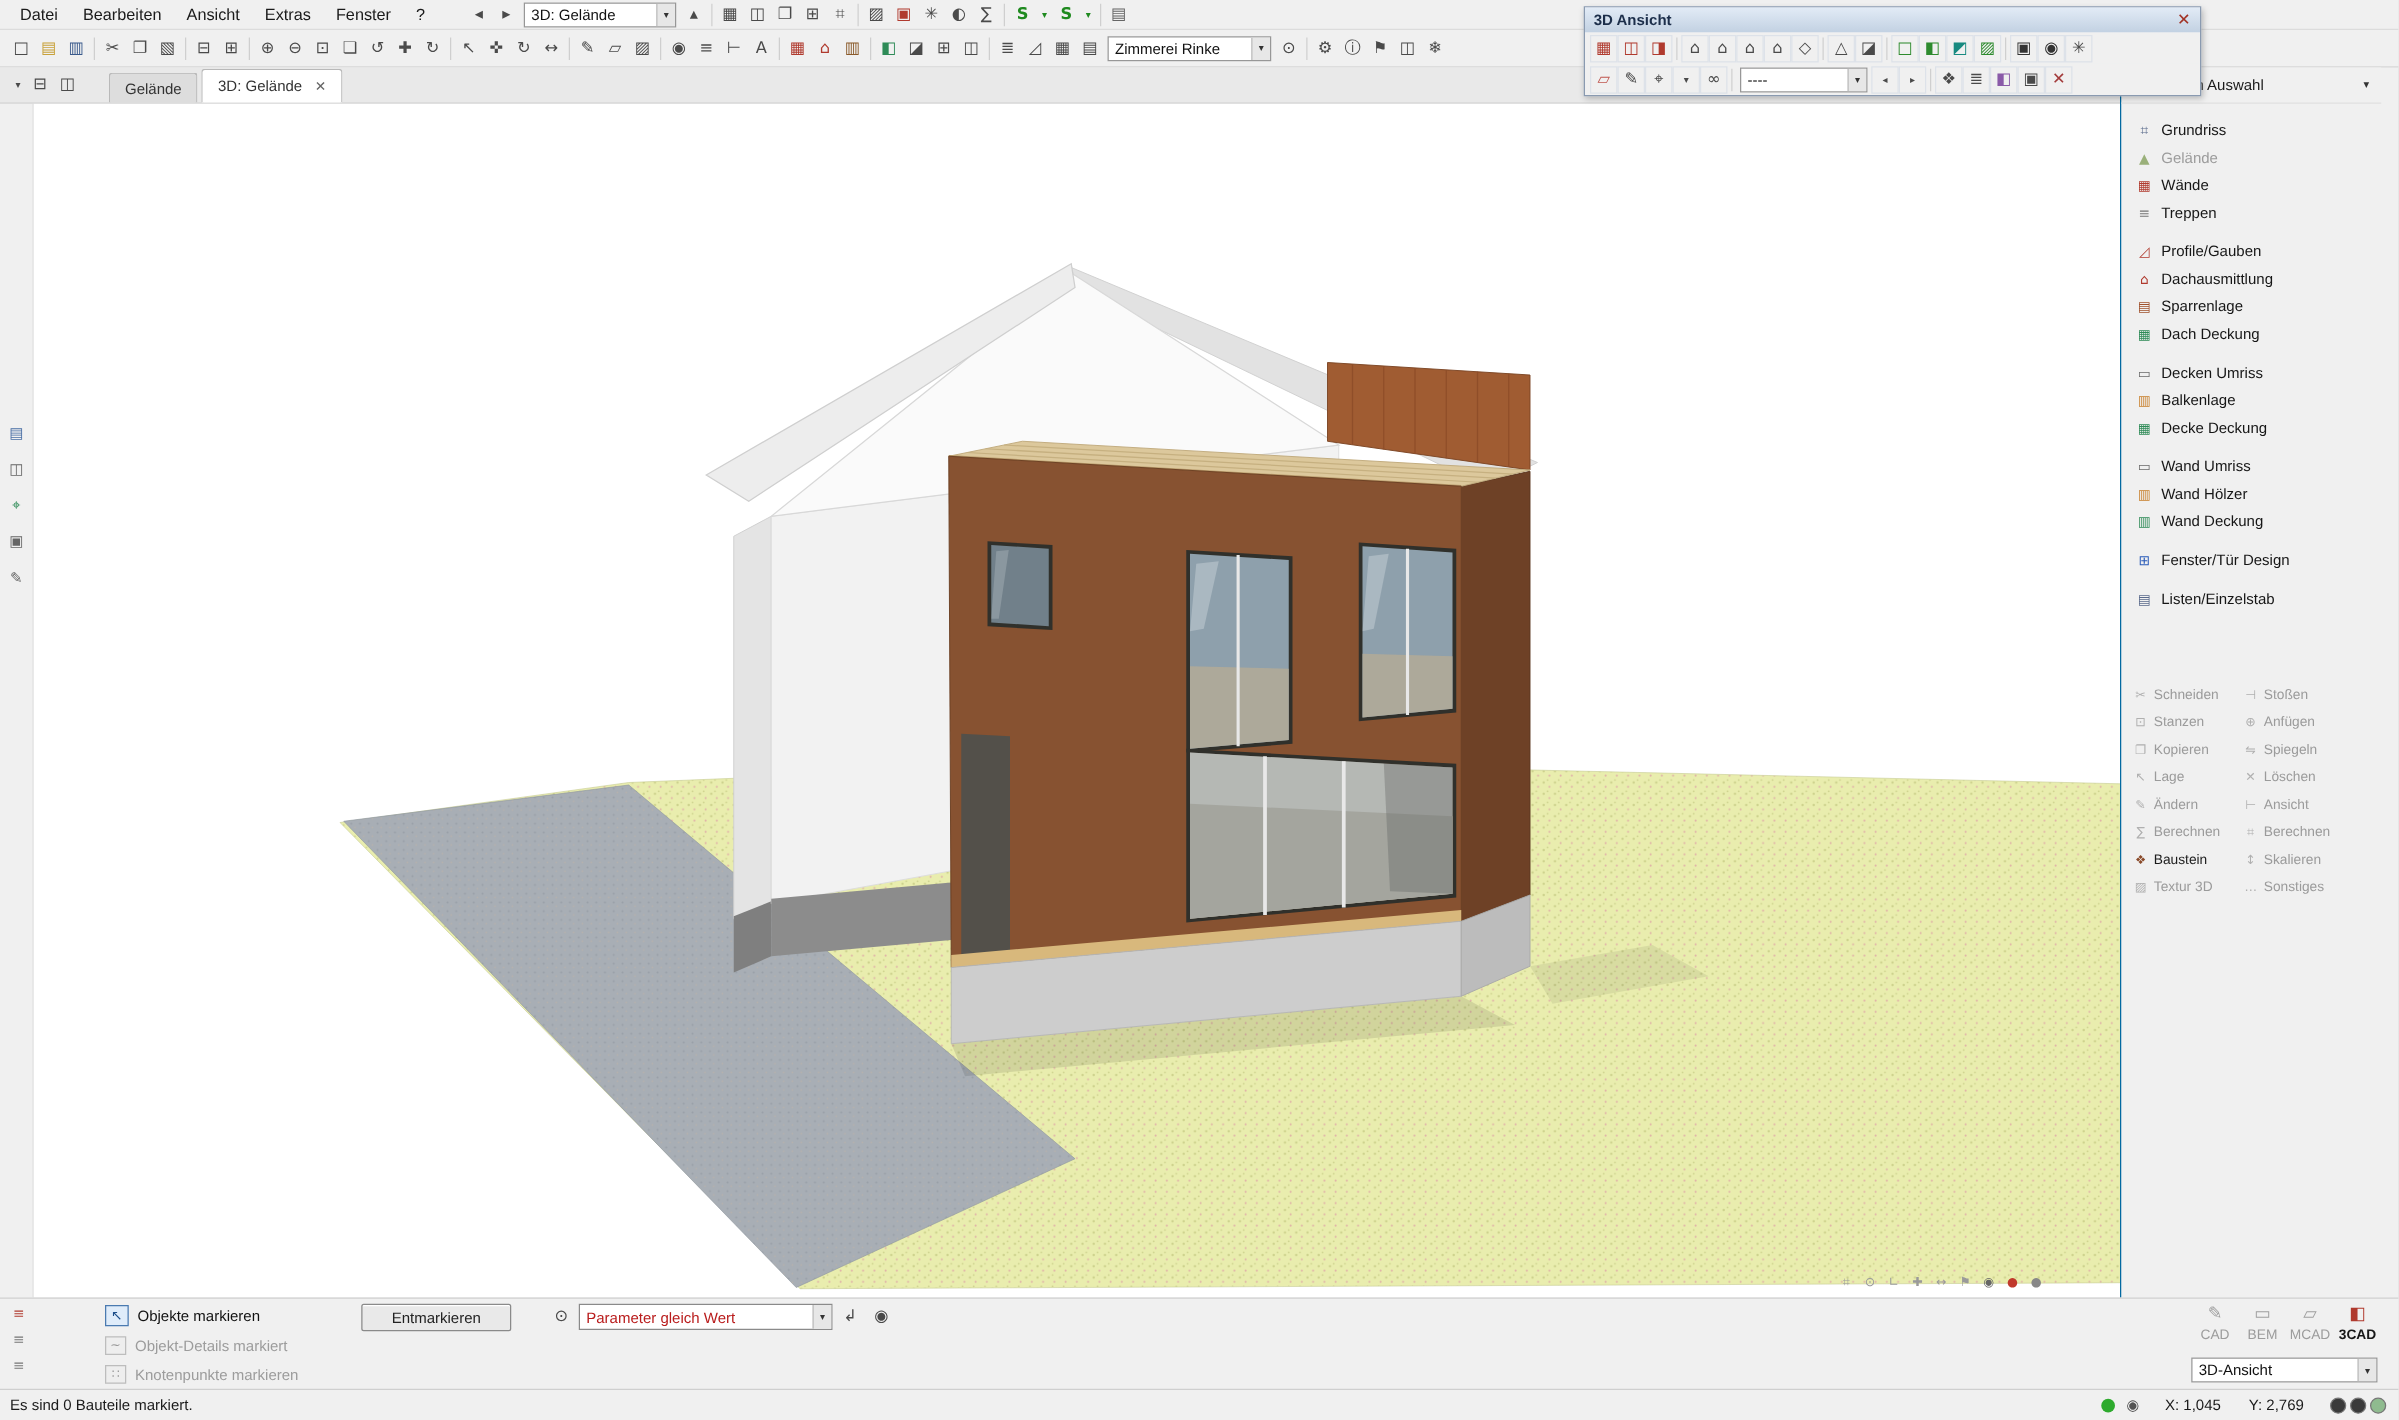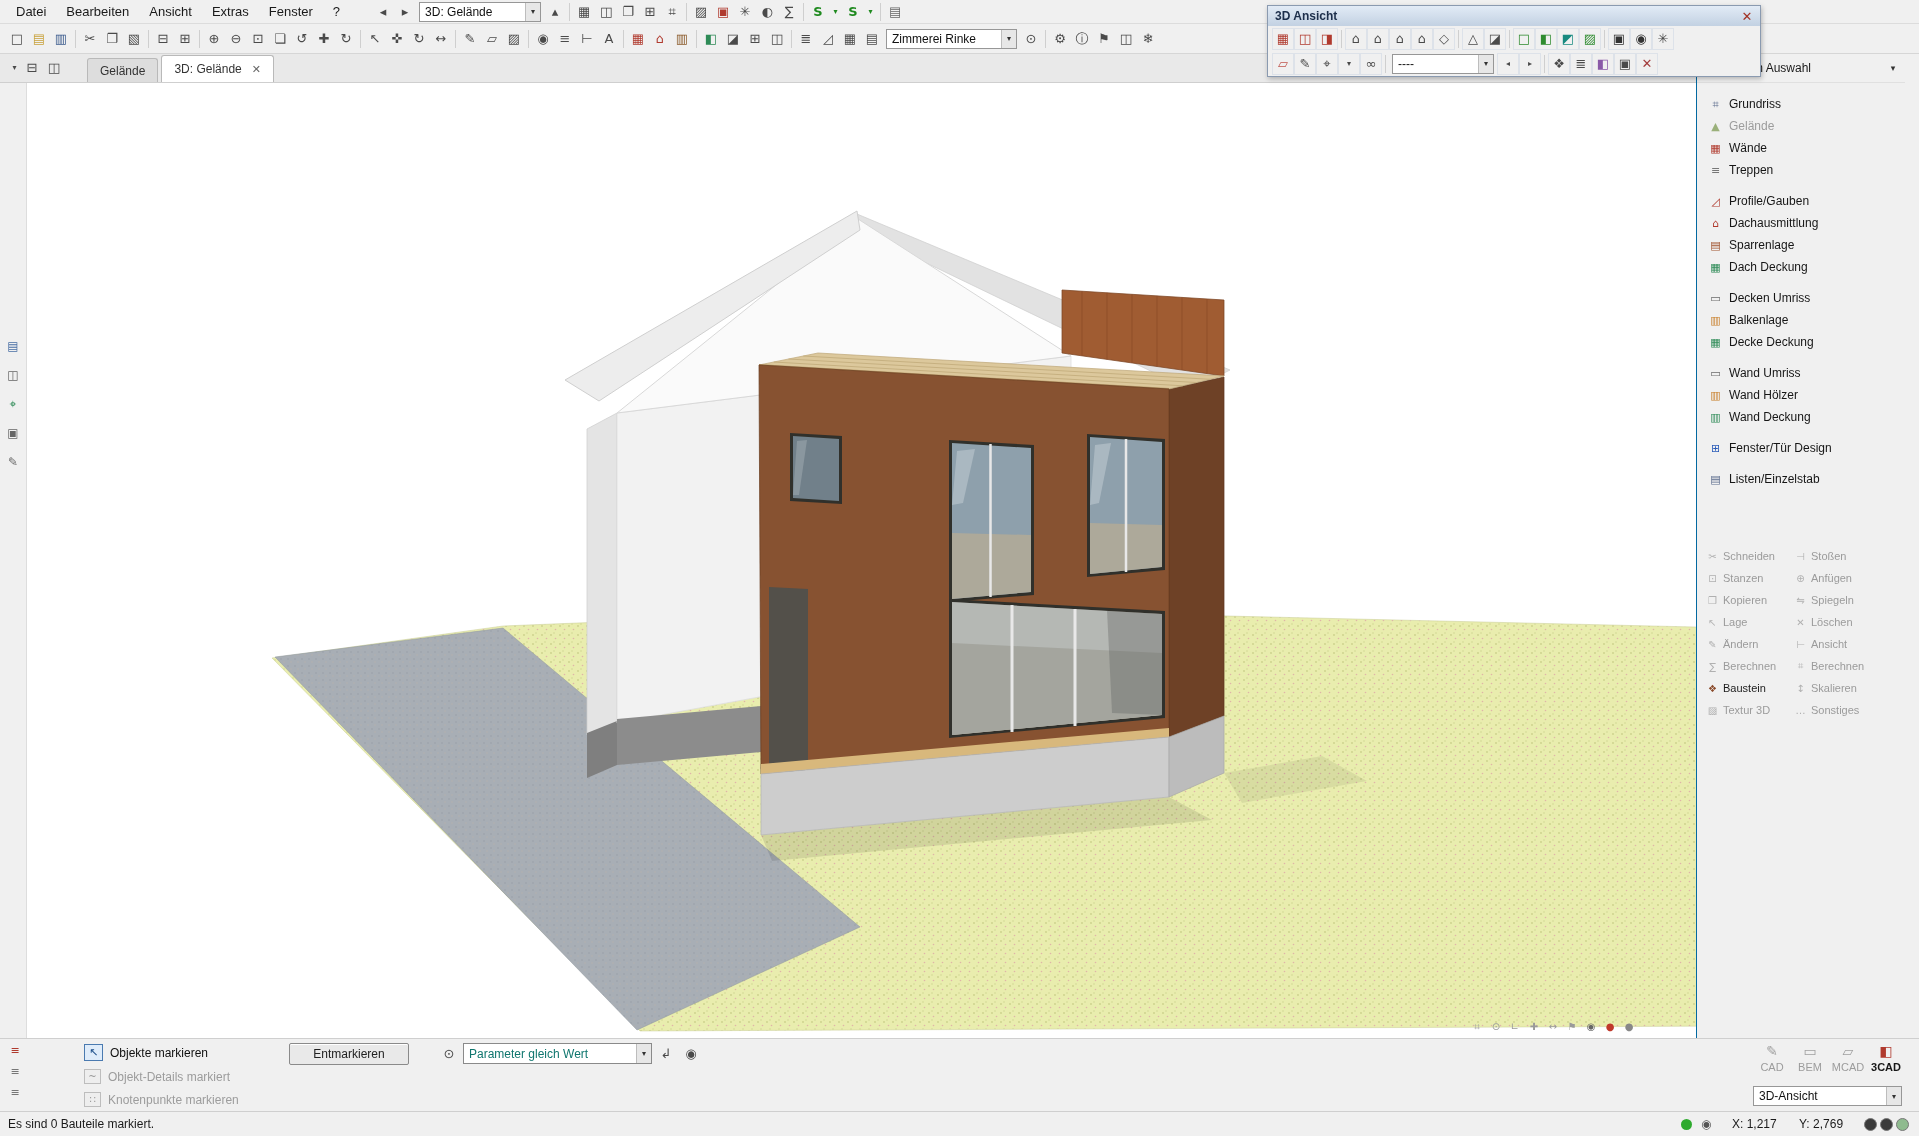--- a/index.html
+++ b/index.html
@@ -66,22 +66,22 @@
   .objrow{left:84px;top:5px;display:flex;align-items:center;gap:7px;}
   .obj-icon{width:19px;height:17px;background:#dfecfa;border:1px solid #4a7ab0;color:#1d4e89;
             font-size:11px;display:inline-flex;align-items:center;justify-content:center;
             font-family:"DejaVu Sans",sans-serif;}
   .objlabel{font-size:12px;color:#111;}
   .btn3d{left:289px;top:4px;height:22px;width:120px;background:#e9e9e9;border:1px solid #8a8a8a;
          border-radius:2px;box-shadow:inset 0 1px 0 #fff;font-size:12px;color:#222;
          font-family:inherit;cursor:default;}
   .searchrow{left:438px;top:4px;display:flex;align-items:center;gap:3px;}
   .field{height:21px;border:1px solid #8a8a8a;background:#fff;display:inline-flex;align-items:center;}
-  .field input{border:none;outline:none;font-size:12px;width:172px;padding:0 5px;
-               font-family:inherit;color:#0f766e;background:transparent;}
+  .field input{border:none;outline:none;font-size:12px;width:186px;padding:0 5px;
+               font-family:inherit;color:#b91c1c;background:transparent;}
   .grayrow{display:flex;align-items:center;gap:7px;font-size:12px;color:#9c9c9c;}
   .chk-icon{width:17px;height:15px;border:1px solid #bdbdbd;background:#eee;color:#9a9a9a;
             font-size:10px;display:inline-flex;align-items:center;justify-content:center;
             font-family:"DejaVu Sans",sans-serif;}
   .modes{left:1753px;top:3px;display:flex;}
   .mode{width:38px;text-align:center;cursor:default;}
   .micon{display:block;font-size:14px;line-height:18px;font-family:"DejaVu Sans",sans-serif;}
   .mlabel{font-size:11px;color:#9c9c9c;}
   .mode.active .mlabel{color:#171717;font-weight:bold;}
   #viewcombo{left:1750px;top:47px;width:149px;position:absolute;}
@@ -521,21 +521,21 @@
       <span class="combo-arrow">▾</span>
     </div>
   </div>
 
   <div id="statusbar">
     <span class="msg">Es sind 0 Bauteile markiert.</span>
     <span class="sdot" id="sdot" style="left: 1681px; background: rgb(46, 170, 46);"></span>
     <span class="seye" style="left:1701px">◉</span>
     <span class="sxy" style="left:1732px">
       <span>X:</span>
-      <span>1,217</span>
+      <span>1,045</span>
     </span>
     <span class="sxy" style="left:1799px">
       <span>Y:</span>
       <span>2,769</span>
     </span>
     <span class="lamps" style="left:1864px">
         <span class="lamp" style="background: rgb(58, 58, 58);"></span>
         <span class="lamp" style="background: rgb(58, 58, 58);"></span>
         <span class="lamp" style="background: rgb(143, 187, 143);"></span>
       </span>

